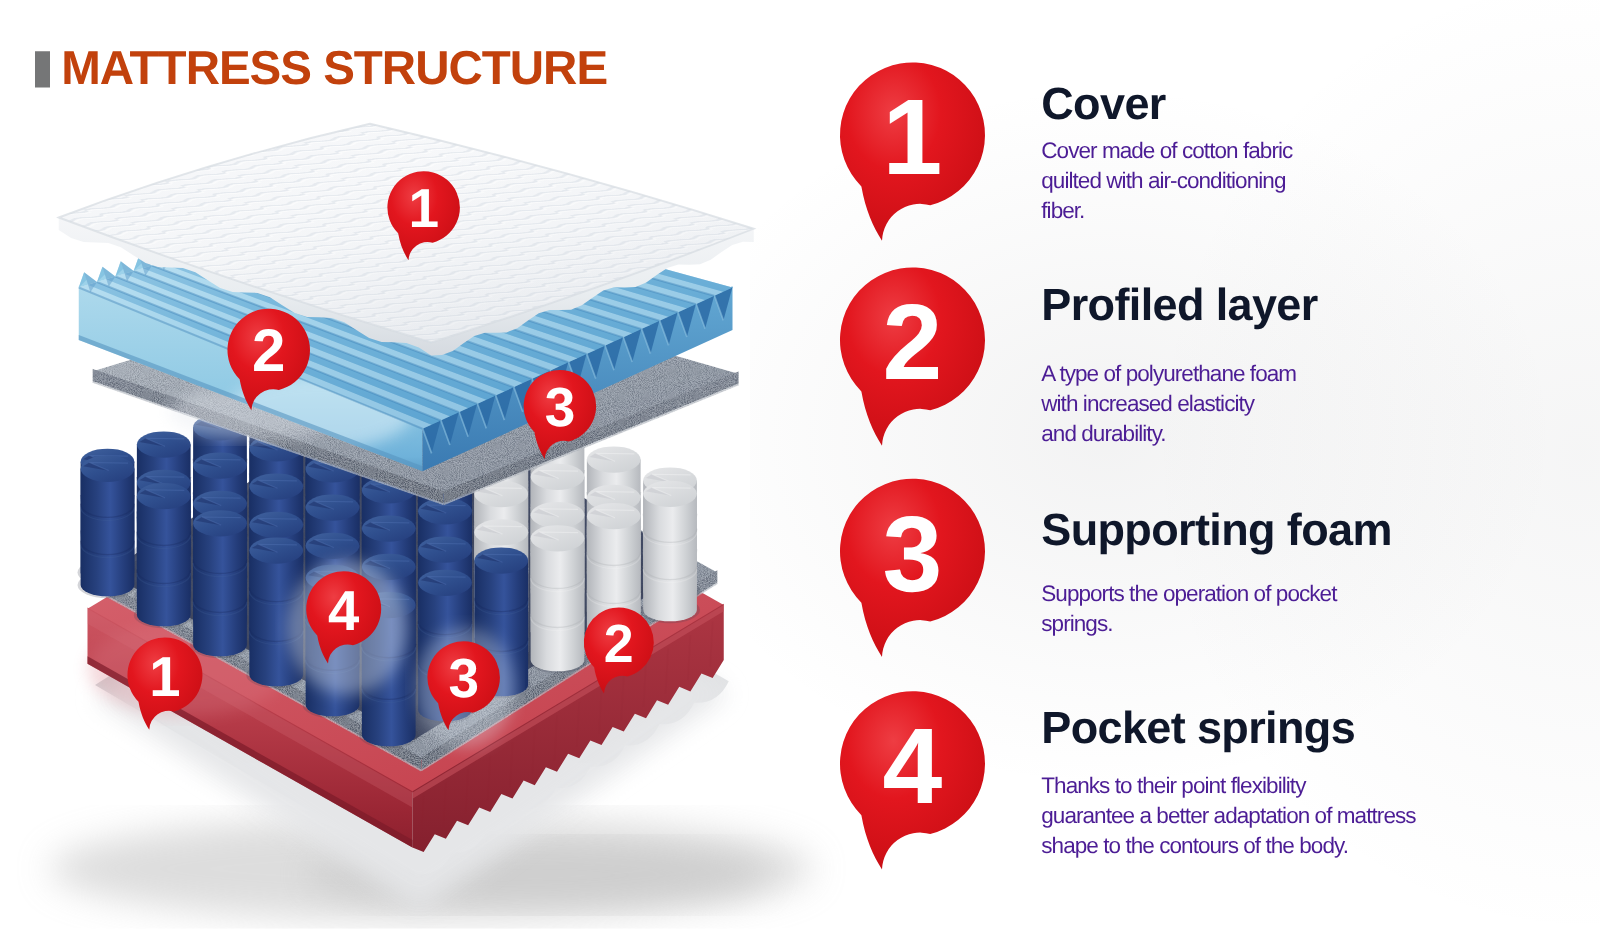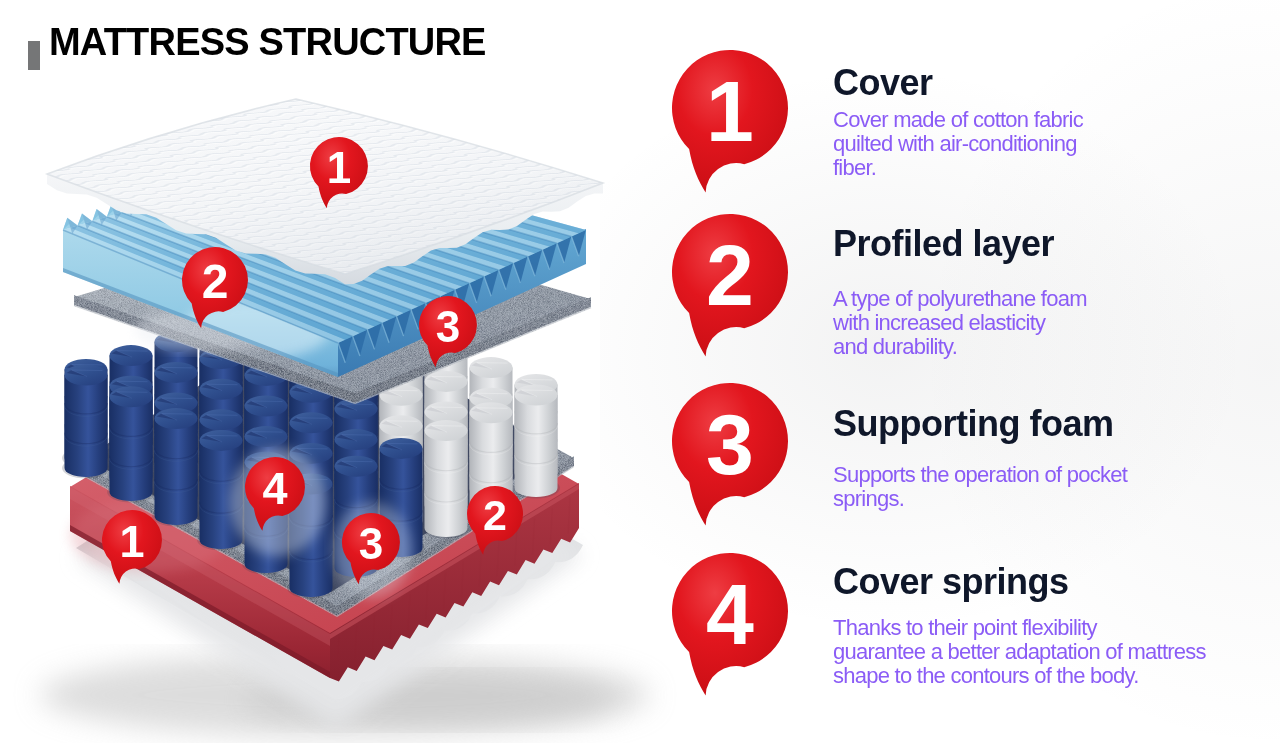--- a/index.html
+++ b/index.html
@@ -4,25 +4,25 @@
 <style>
 html,body { margin:0; padding:0; }
 body { width:1280px; height:743px; position:relative; overflow:hidden;
   background:#ffffff; font-family:"Liberation Sans", sans-serif; }
 #bgshade { position:absolute; left:600px; top:0; width:680px; height:743px;
   background:
     radial-gradient(ellipse 460px 360px at 42% 47%, rgba(116,118,122,0.09), rgba(116,118,122,0.0) 78%),
     radial-gradient(ellipse 420px 470px at 98% 49%, rgba(116,118,122,0.07), rgba(116,118,122,0.0) 82%); }
 #art { position:absolute; left:0; top:0; }
 #titlebar { position:absolute; left:28px; top:41px; width:12px; height:29px; background:#757677; }
-#title { position:absolute; left:49px; top:23px; font-size:38px; font-weight:bold;
-  letter-spacing:-0.8px; color:#000000; line-height:1; white-space:nowrap; }
+#title { position:absolute; left:49px; top:36px; font-size:38px; font-weight:bold;
+  letter-spacing:-0.8px; color:#c2410c; line-height:1; white-space:nowrap; }
 .bh { position:absolute; left:833px; font-size:36px; font-weight:bold; letter-spacing:-0.5px;
   color:#0f172a; line-height:40px; white-space:nowrap; }
-.bb { position:absolute; left:833px; font-size:22px; letter-spacing:-0.75px; color:#8b5cf6;
+.bb { position:absolute; left:833px; font-size:18px; letter-spacing:-0.75px; color:#4c1d95;
   line-height:24px; white-space:nowrap; }
 </style>
 </head>
 <body>
 <div id="bgshade"></div>
 <svg id="art" width="1280" height="743" viewBox="0 0 1280 743">
     <defs>
 <radialGradient id="bal" cx="0.37" cy="0.28" r="0.85">
  <stop offset="0" stop-color="#ee3d43"></stop>
  <stop offset="0.38" stop-color="#e2161e"></stop>
@@ -768,14 +768,14 @@
     <text x="730" y="611" fill="#fff" font-family="Liberation Sans, sans-serif" font-weight="bold" font-size="86" text-anchor="middle" dominant-baseline="central" dy="2.58">4</text>
   </svg>
 <div id="titlebar"></div>
 <div id="title">MATTRESS STRUCTURE</div>
 <div class="bh" style="top:63px">Cover</div>
 <div class="bb" style="top:108px">Cover made of cotton fabric<br>quilted with air-conditioning<br>fiber.</div>
 <div class="bh" style="top:224px">Profiled layer</div>
 <div class="bb" style="top:287px">A type of polyurethane foam<br>with increased elasticity<br>and durability.</div>
 <div class="bh" style="top:404px">Supporting foam</div>
 <div class="bb" style="top:463px">Supports the operation of pocket<br>springs.</div>
-<div class="bh" style="top:562px">Cover springs</div>
+<div class="bh" style="top:562px">Pocket springs</div>
 <div class="bb" style="top:616px">Thanks to their point flexibility<br>guarantee a better adaptation of mattress<br>shape to the contours of the body.</div>
 
 </body></html>

